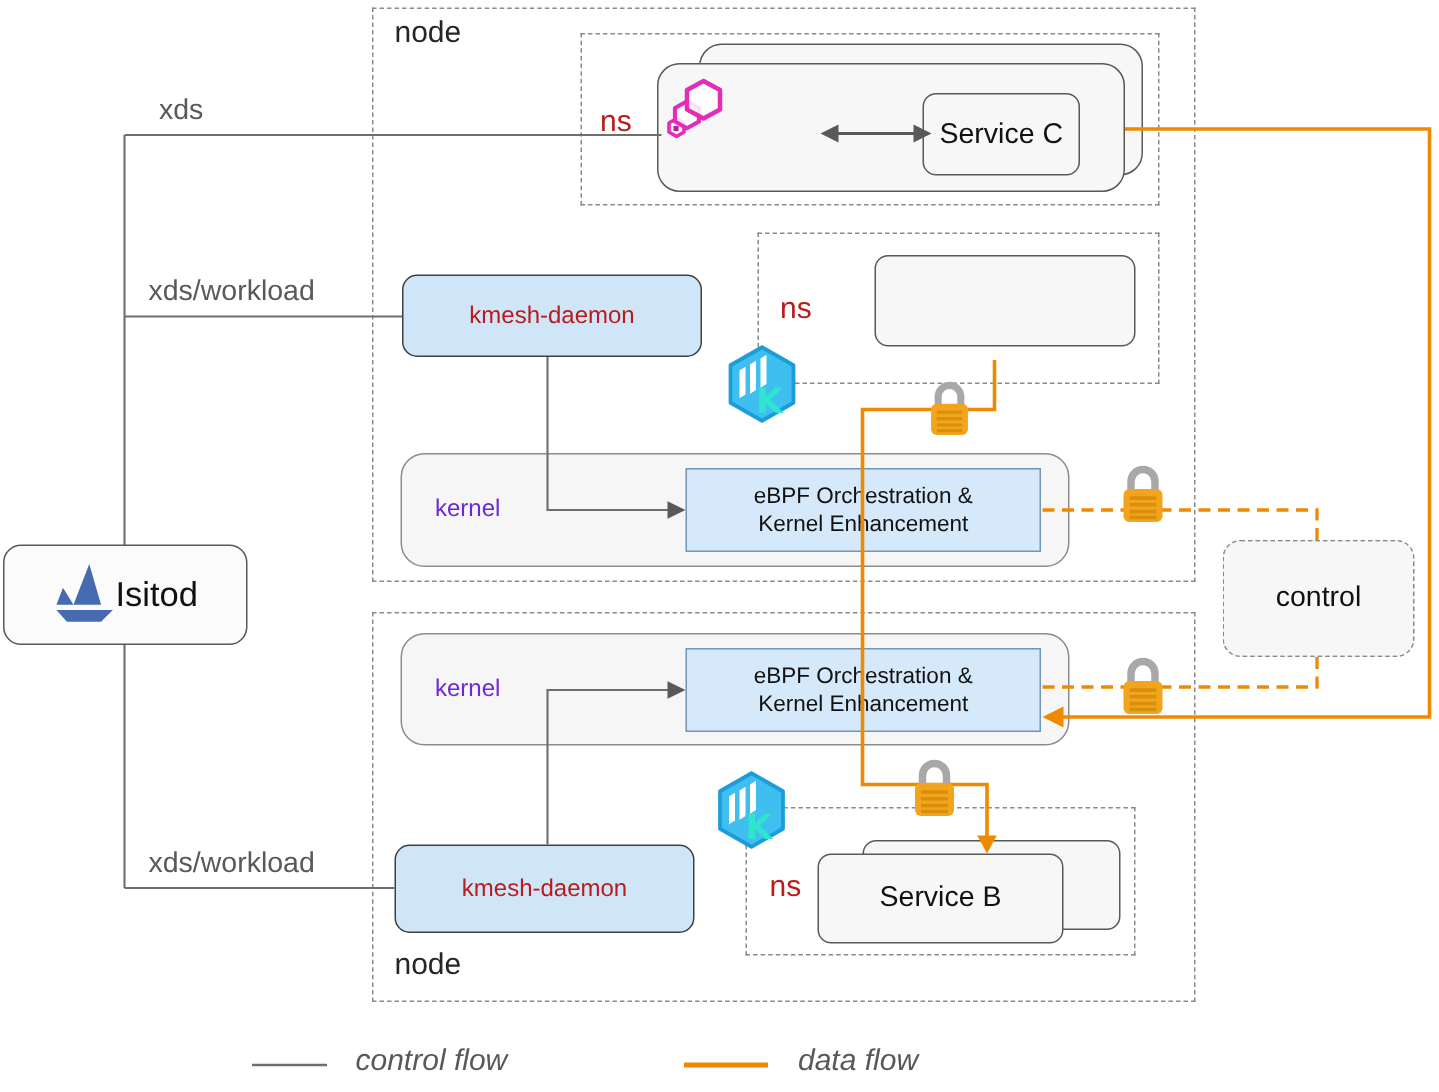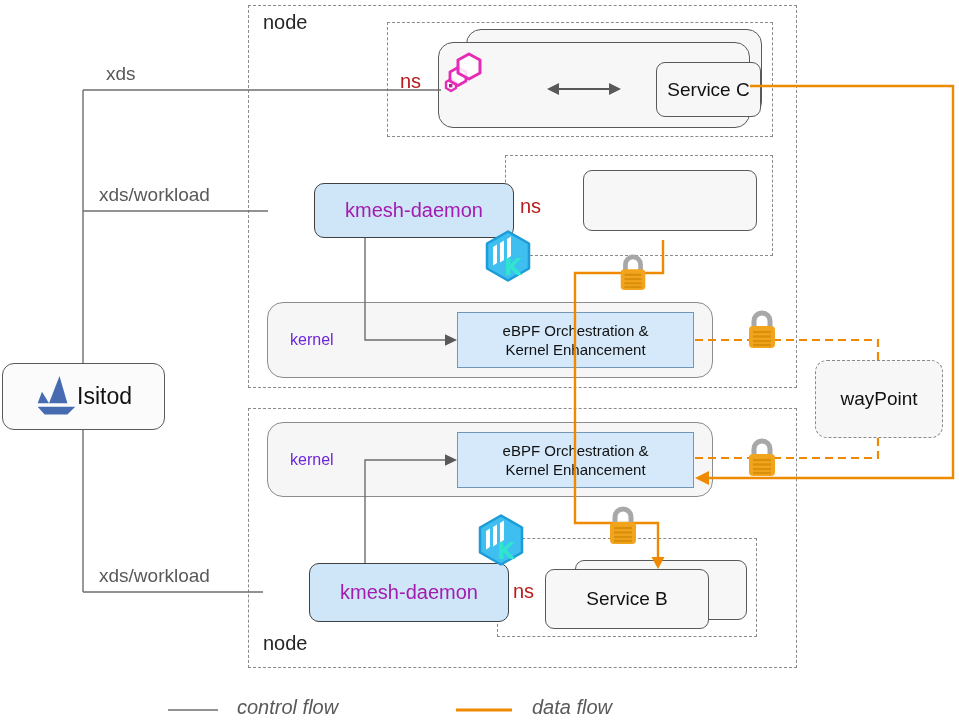--- a/index.html
+++ b/index.html
@@ -23,21 +23,21 @@
   .node-box{border:1.4px dashed #8a8a8a;}
   .ns-box{border:1.4px dashed #8a8a8a;}
   .ns-tag{position:absolute; font-size:20px; color:#b91c1c;}
 
   .card{position:absolute; background:#f7f7f7; border:1.3px solid #595959; border-radius:9px;}
   .pod-card{position:absolute; background:#f7f7f7; border:1.3px solid #595959; border-radius:15px;}
   .svc{display:flex; align-items:center; justify-content:center; font-size:19px; color:#111;}
 
   .blue-box{position:absolute; background:var(--box-blue); border:1.3px solid #404040;
             border-radius:10px; display:flex; align-items:center; justify-content:center;
-            font-size:20px; color:#a21caf;margin-left:46px;}
+            font-size:16px; color:#b91c1c;}
   .kernel-box{position:absolute; background:#f6f6f6; border:1.3px solid #8c8c8c; border-radius:16px;}
   .kernel-tag{position:absolute; left:22px; top:50%; transform:translateY(-50%);
               font-size:16px; color:#6d28d9;}
   .ebpf-box{position:absolute; background:#D5E9FB; border:1.2px solid #7396b5; border-radius:0;
             display:flex; flex-direction:column; align-items:center; justify-content:center;
             font-size:15px; line-height:1.3; color:#111; text-align:center;}
   .waypoint-box{position:absolute; background:#f7f7f7; border:1.5px dashed #8a8a8a; border-radius:12px;
             display:flex; align-items:center; justify-content:center; font-size:19px; color:#111;}
   .istiod-box{position:absolute; background:#fbfbfb; border:1.3px solid #595959; border-radius:12px;
             display:flex; align-items:center; justify-content:center; gap:0;
@@ -57,21 +57,21 @@
   <div class="dashed-box node-box" style="left:248px; top:5px; width:549px; height:383px;"></div>
   <div class="lbl" style="left:263px; top:11px;">node</div>
 
   <div class="dashed-box node-box" style="left:248px; top:408px; width:549px; height:260px;"></div>
   <div class="lbl" style="left:263px; top:632px;">node</div>
 
   <div class="dashed-box ns-box" style="left:387px; top:22px; width:386px; height:115px;"></div>
   <div class="ns-tag" style="left:400px; top:70px;">ns</div>
   <div class="pod-card" style="left:466px; top:29px; width:296px; height:88px;"></div>
   <div class="pod-card" style="left:438px; top:42px; width:312px; height:86px;"></div>
-  <div class="card svc" style="left:656px; top:62px; width:105px; height:55px;">
+  <div class="card svc" style="left:615px; top:62px; width:105px; height:55px;">
     <span>Service C</span>
   </div>
 
   <div class="dashed-box ns-box" style="left:505px; top:155px; width:268px; height:101px;"></div>
   <div class="ns-tag" style="left:520px; top:195px;">ns</div>
   <div class="card" style="left:583px; top:170px; width:174px; height:61px;"></div>
 
   <div class="blue-box" style="left:268px; top:183px; width:200px; height:55px;">
     <span>kmesh-daemon</span>
   </div>
@@ -97,21 +97,21 @@
   <div class="card" style="left:575px; top:560px; width:172px; height:60px;"></div>
   <div class="card svc" style="left:545px; top:569px; width:164px; height:60px;">
     <span>Service B</span>
   </div>
 
   <div class="blue-box" style="left:263px; top:563px; width:200px; height:59px;">
     <span>kmesh-daemon</span>
   </div>
 
   <div class="waypoint-box" style="left:815px; top:360px; width:128px; height:78px;">
-    <span>wayPoint</span>
+    <span>control</span>
   </div>
 
   <div class="istiod-box" style="left:2px; top:363px; width:163px; height:67px;">
     <svg width="42" height="48" viewBox="0 0 48 50">
       <polygon points="28,1 37,32 16,32" fill="#466BB0"></polygon>
       <polygon points="8,19 16,32 3,32" fill="#466BB0"></polygon>
       <polygon points="3,36 46,36 37,45 11,45" fill="#466BB0"></polygon>
     </svg>
     <span>Isitod</span>
   </div>

